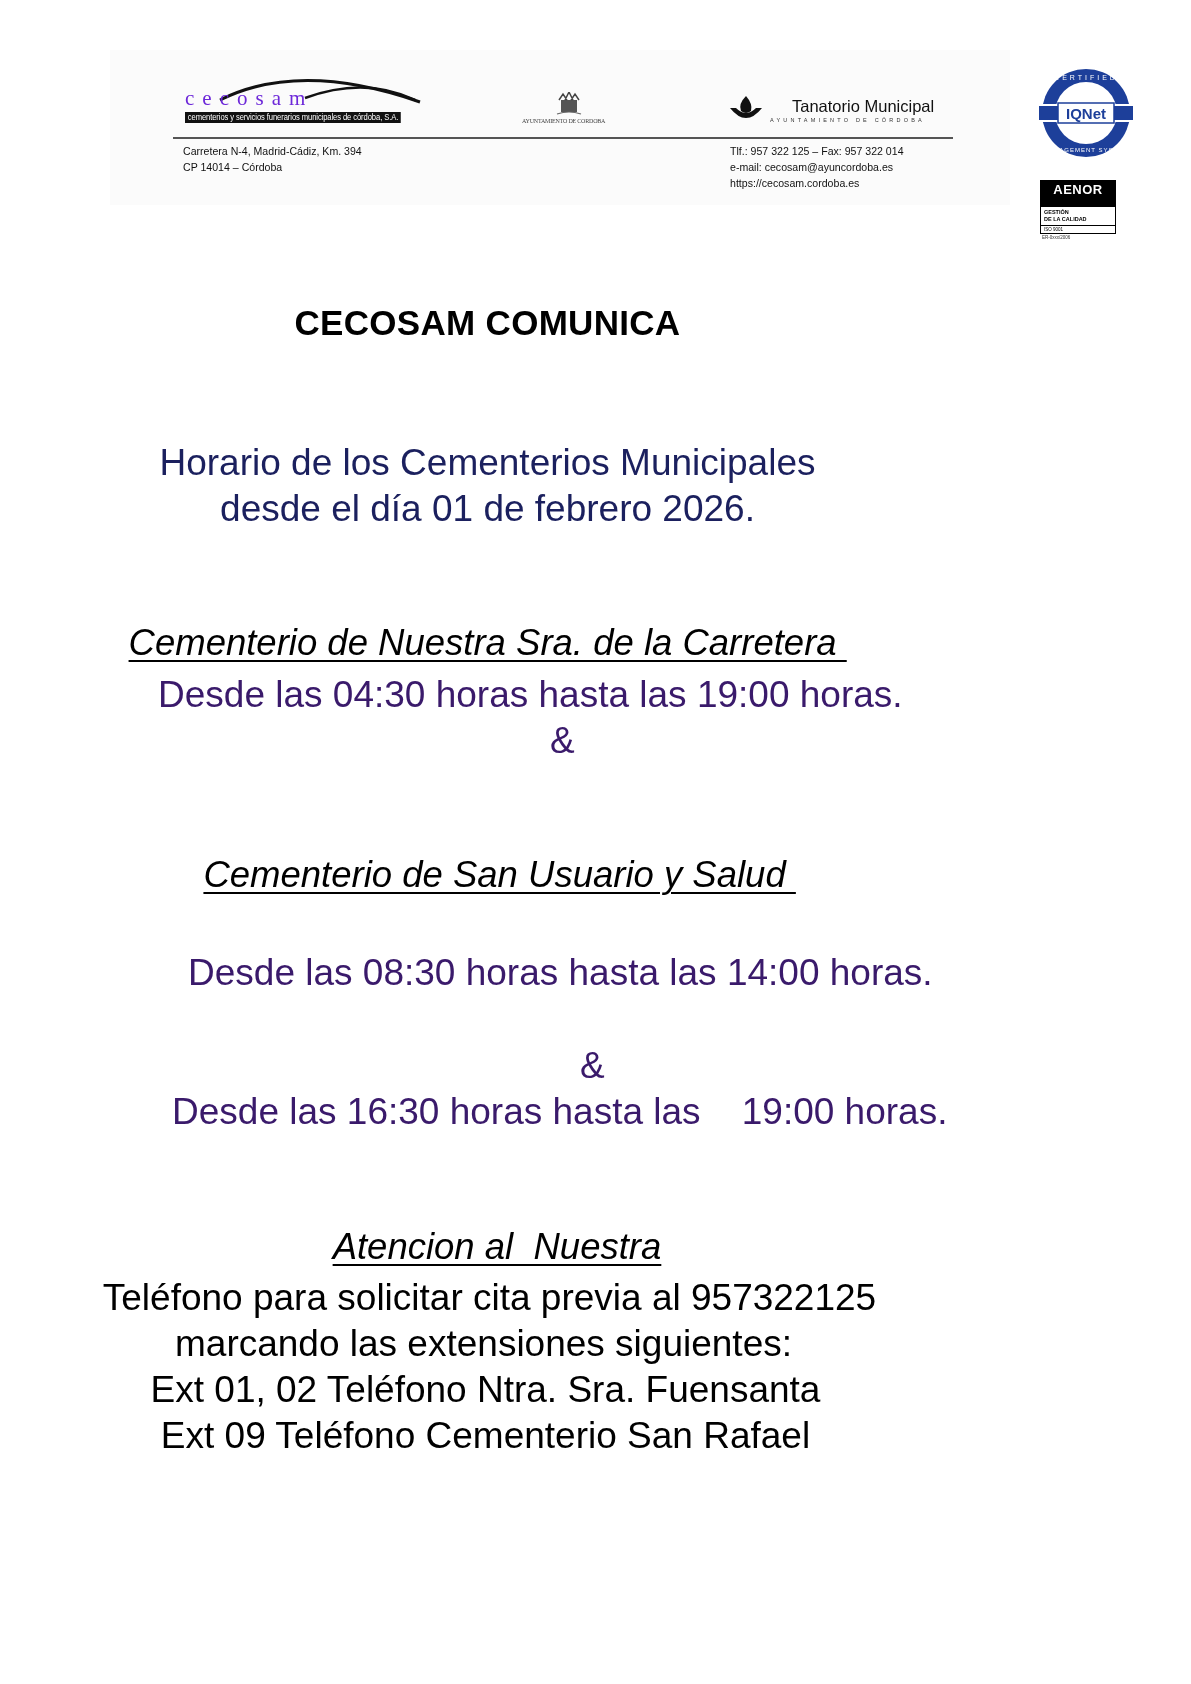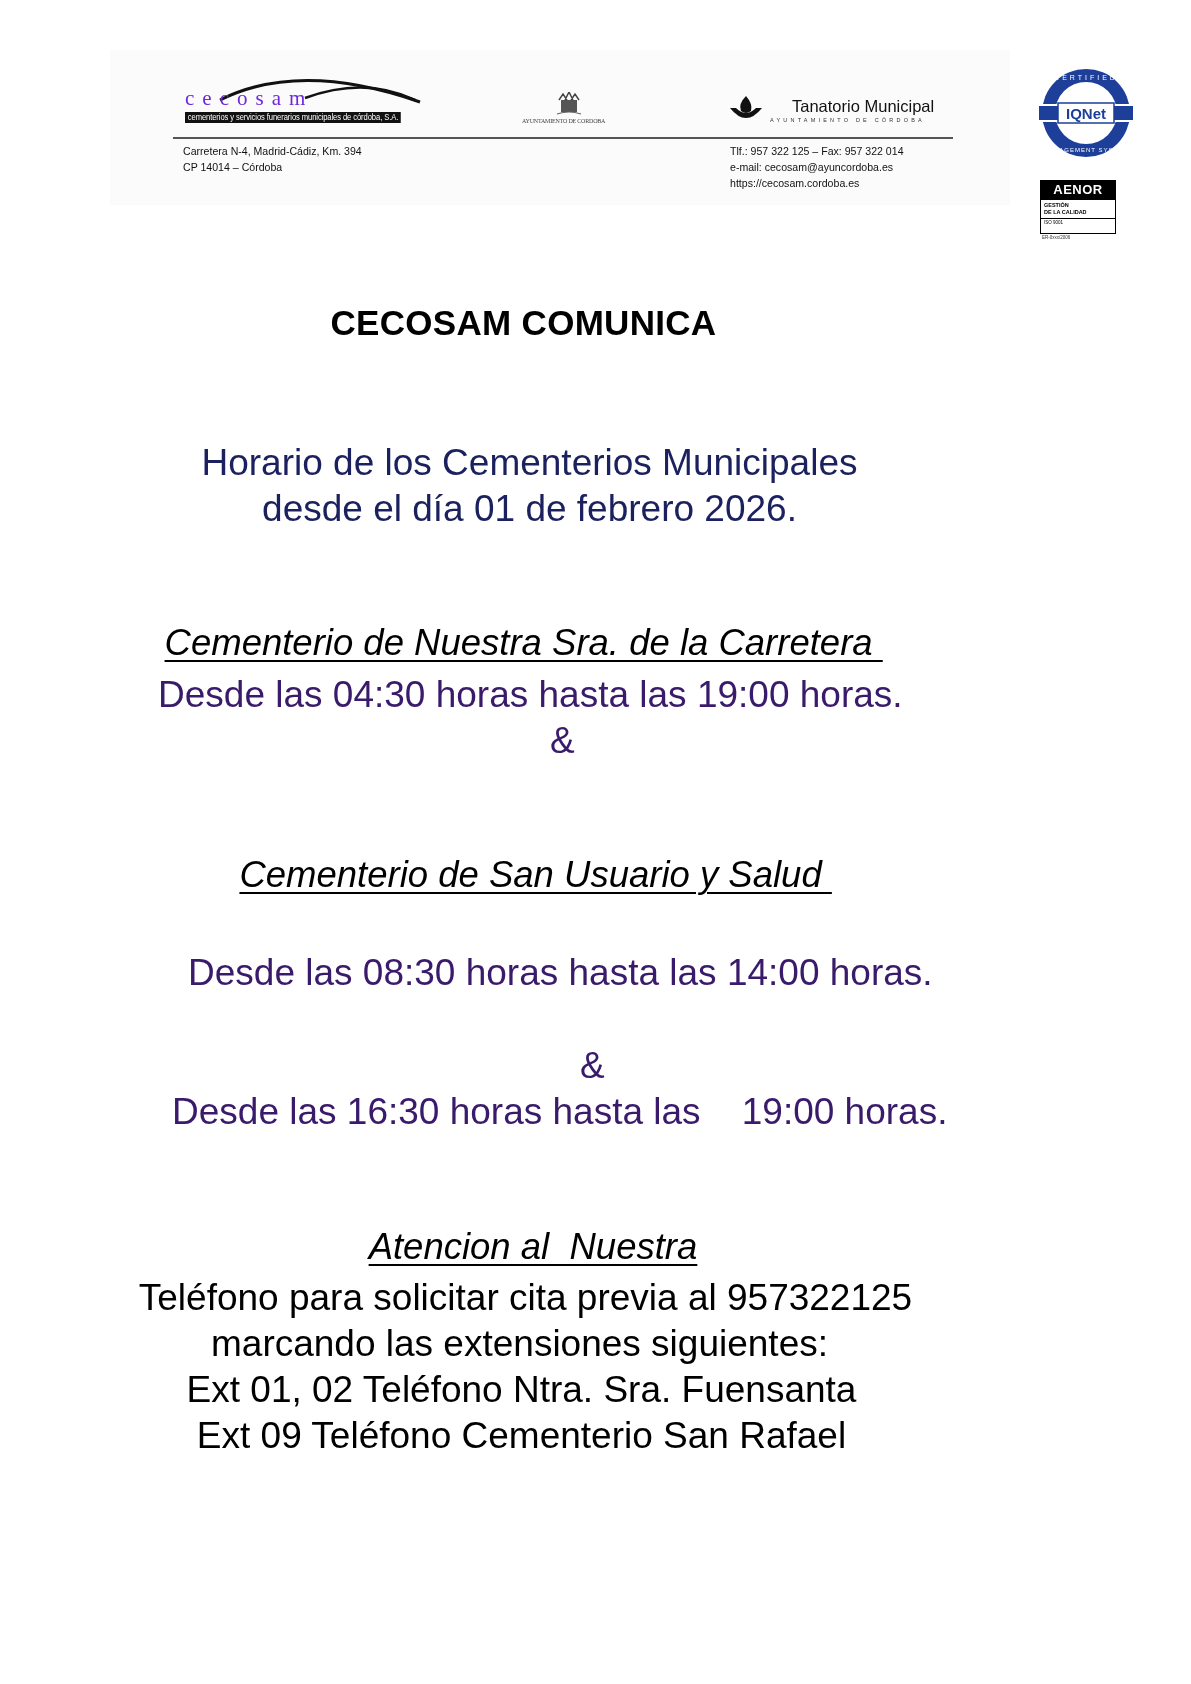--- a/index.html
+++ b/index.html
@@ -12,28 +12,28 @@
   .logo-tag { left:185px; top:112px; background:#111; color:#fff; font-size:8.2px;
               padding:1px 3px; font-family:"Liberation Sans Narrow","Liberation Sans", sans-serif;
               letter-spacing:-0.1px; white-space:nowrap; transform:scaleX(0.93); transform-origin:left; }
   .divider { left:173px; top:137px; width:780px; height:1.5px; background:#555; }
   .addr { left:183px; font-size:11.5px; color:#111; transform:scaleX(0.92); transform-origin:left; white-space:nowrap; }
   .ayto-text { left:522px; top:118px; font-size:6px; color:#444; letter-spacing:-0.2px; white-space:nowrap; font-family:"Liberation Serif", serif; }
   .tan-title { left:792px; top:97px; font-size:16.5px; color:#111; white-space:nowrap; }
   .tan-sub { left:770px; top:117px; font-size:5.5px; color:#333; letter-spacing:3.2px; white-space:nowrap; }
   .contact { left:730px; font-size:11.5px; color:#111; transform:scaleX(0.92); transform-origin:left; white-space:nowrap; }
   .aenor { left:1040px; top:180px; width:74px; height:52px; border:1.5px solid #000; background:#fff; }
-  .aenor .top { background:#000; color:#fff; font-weight:bold; font-size:13px; text-align:center; height:19px; line-height:17px; letter-spacing:0.5px; }
+  .aenor .top { background:#000; color:#fff; font-weight:bold; font-size:13px; text-align:center; height:26px; line-height:17px; letter-spacing:0.5px; }
   .aenor .mid { font-size:5.5px; line-height:7px; padding:2px 3px; border-bottom:1px solid #000; font-weight:bold; }
   .aenor .bot { font-size:4.5px; padding:1px 3px; }
   .aenor-code { left:1042px; top:235px; font-size:4.5px; color:#333; }
 
-  .center-line { left:0; width:975px; text-align:center; white-space:pre;margin-left:36px; }
+  .center-line { left:0; width:975px; text-align:center; white-space:pre; }
   .title { top:303px; font-size:35px; font-weight:bold; color:#000; letter-spacing:0.3px; }
-  .subtitle { font-size:37px; color:#1b205e;padding-left:6px; }
+  .subtitle { font-size:37px; color:#1b205e; }
   .cem-heading { font-size:36.5px; font-style:italic; color:#000; }
   .cem-heading span { text-decoration:underline; text-decoration-thickness:2px; text-underline-offset:5px; white-space:pre; }
   .time { font-size:37px; color:#3a1a6b; white-space:pre; }
   .amp { font-size:37px; color:#3a1a6b; }
   .phone { font-size:37px; color:#000; }
 </style>
 </head>
 <body>
 
 <div class="abs header-band"></div>

